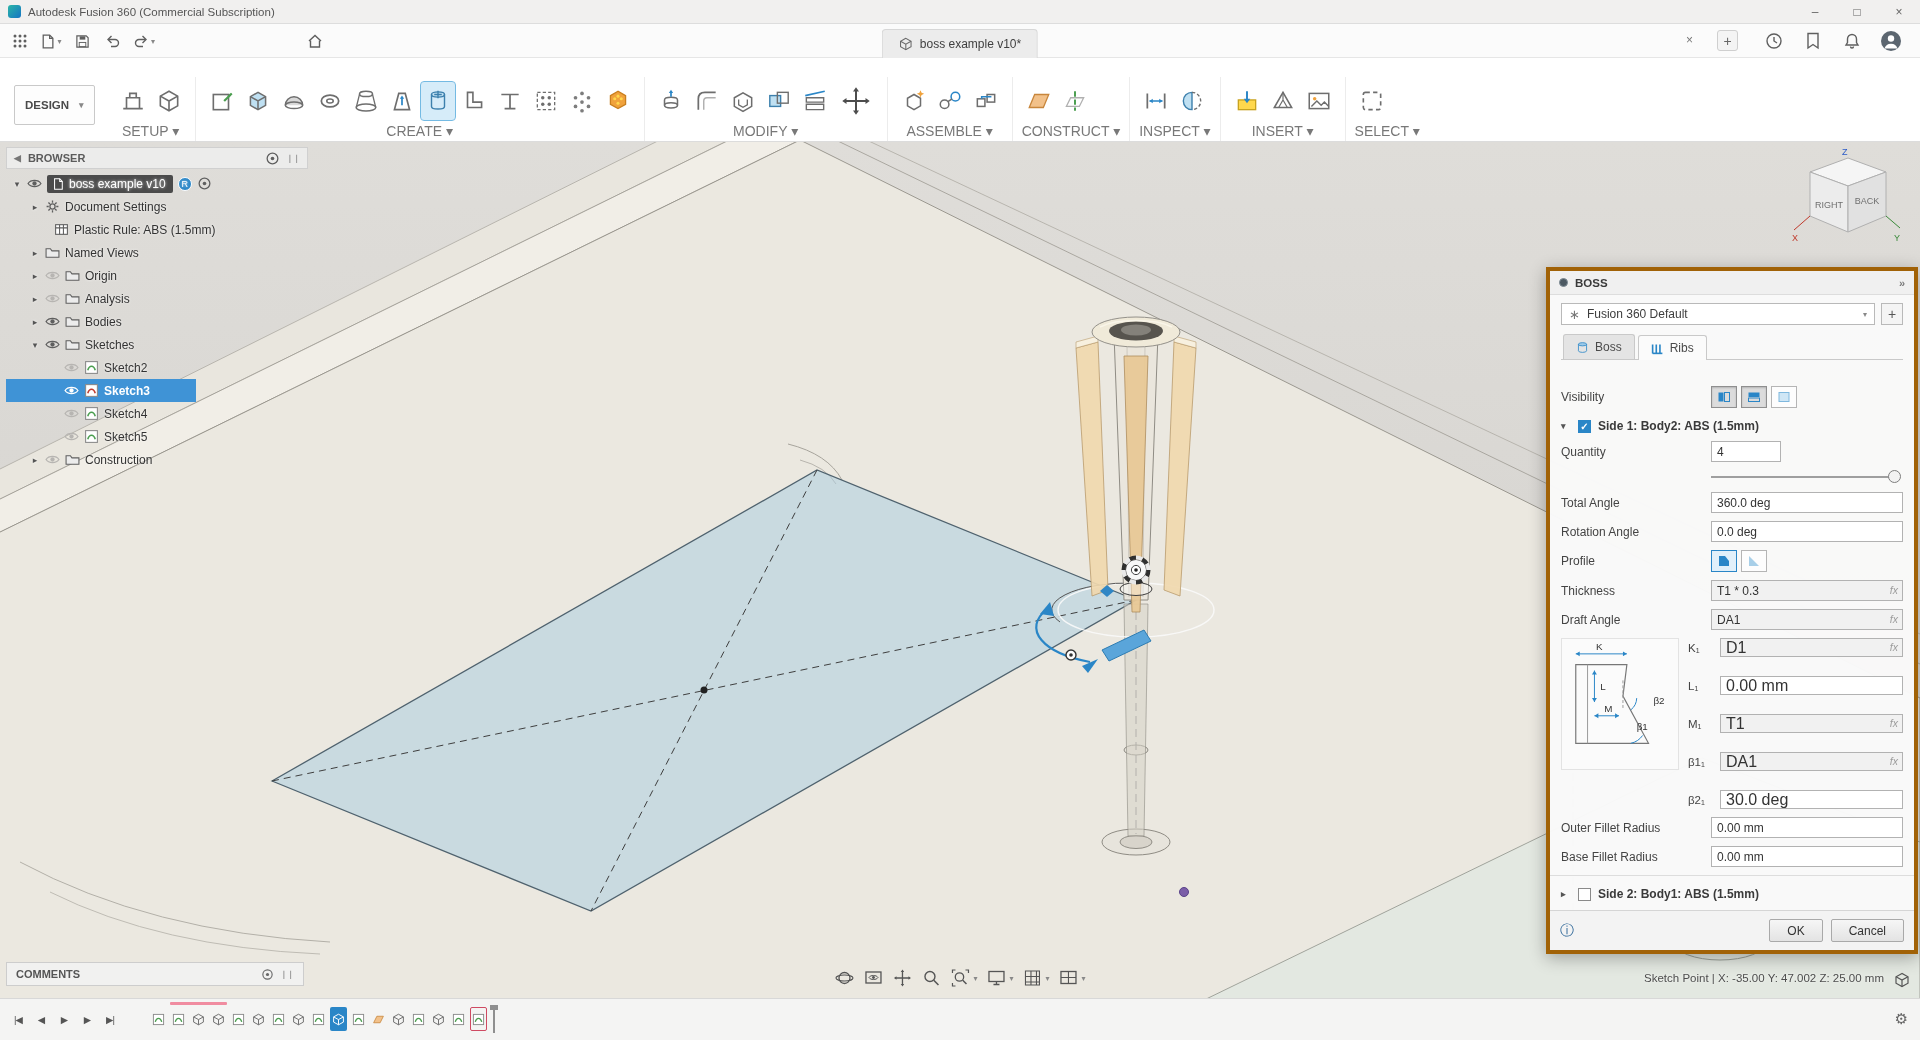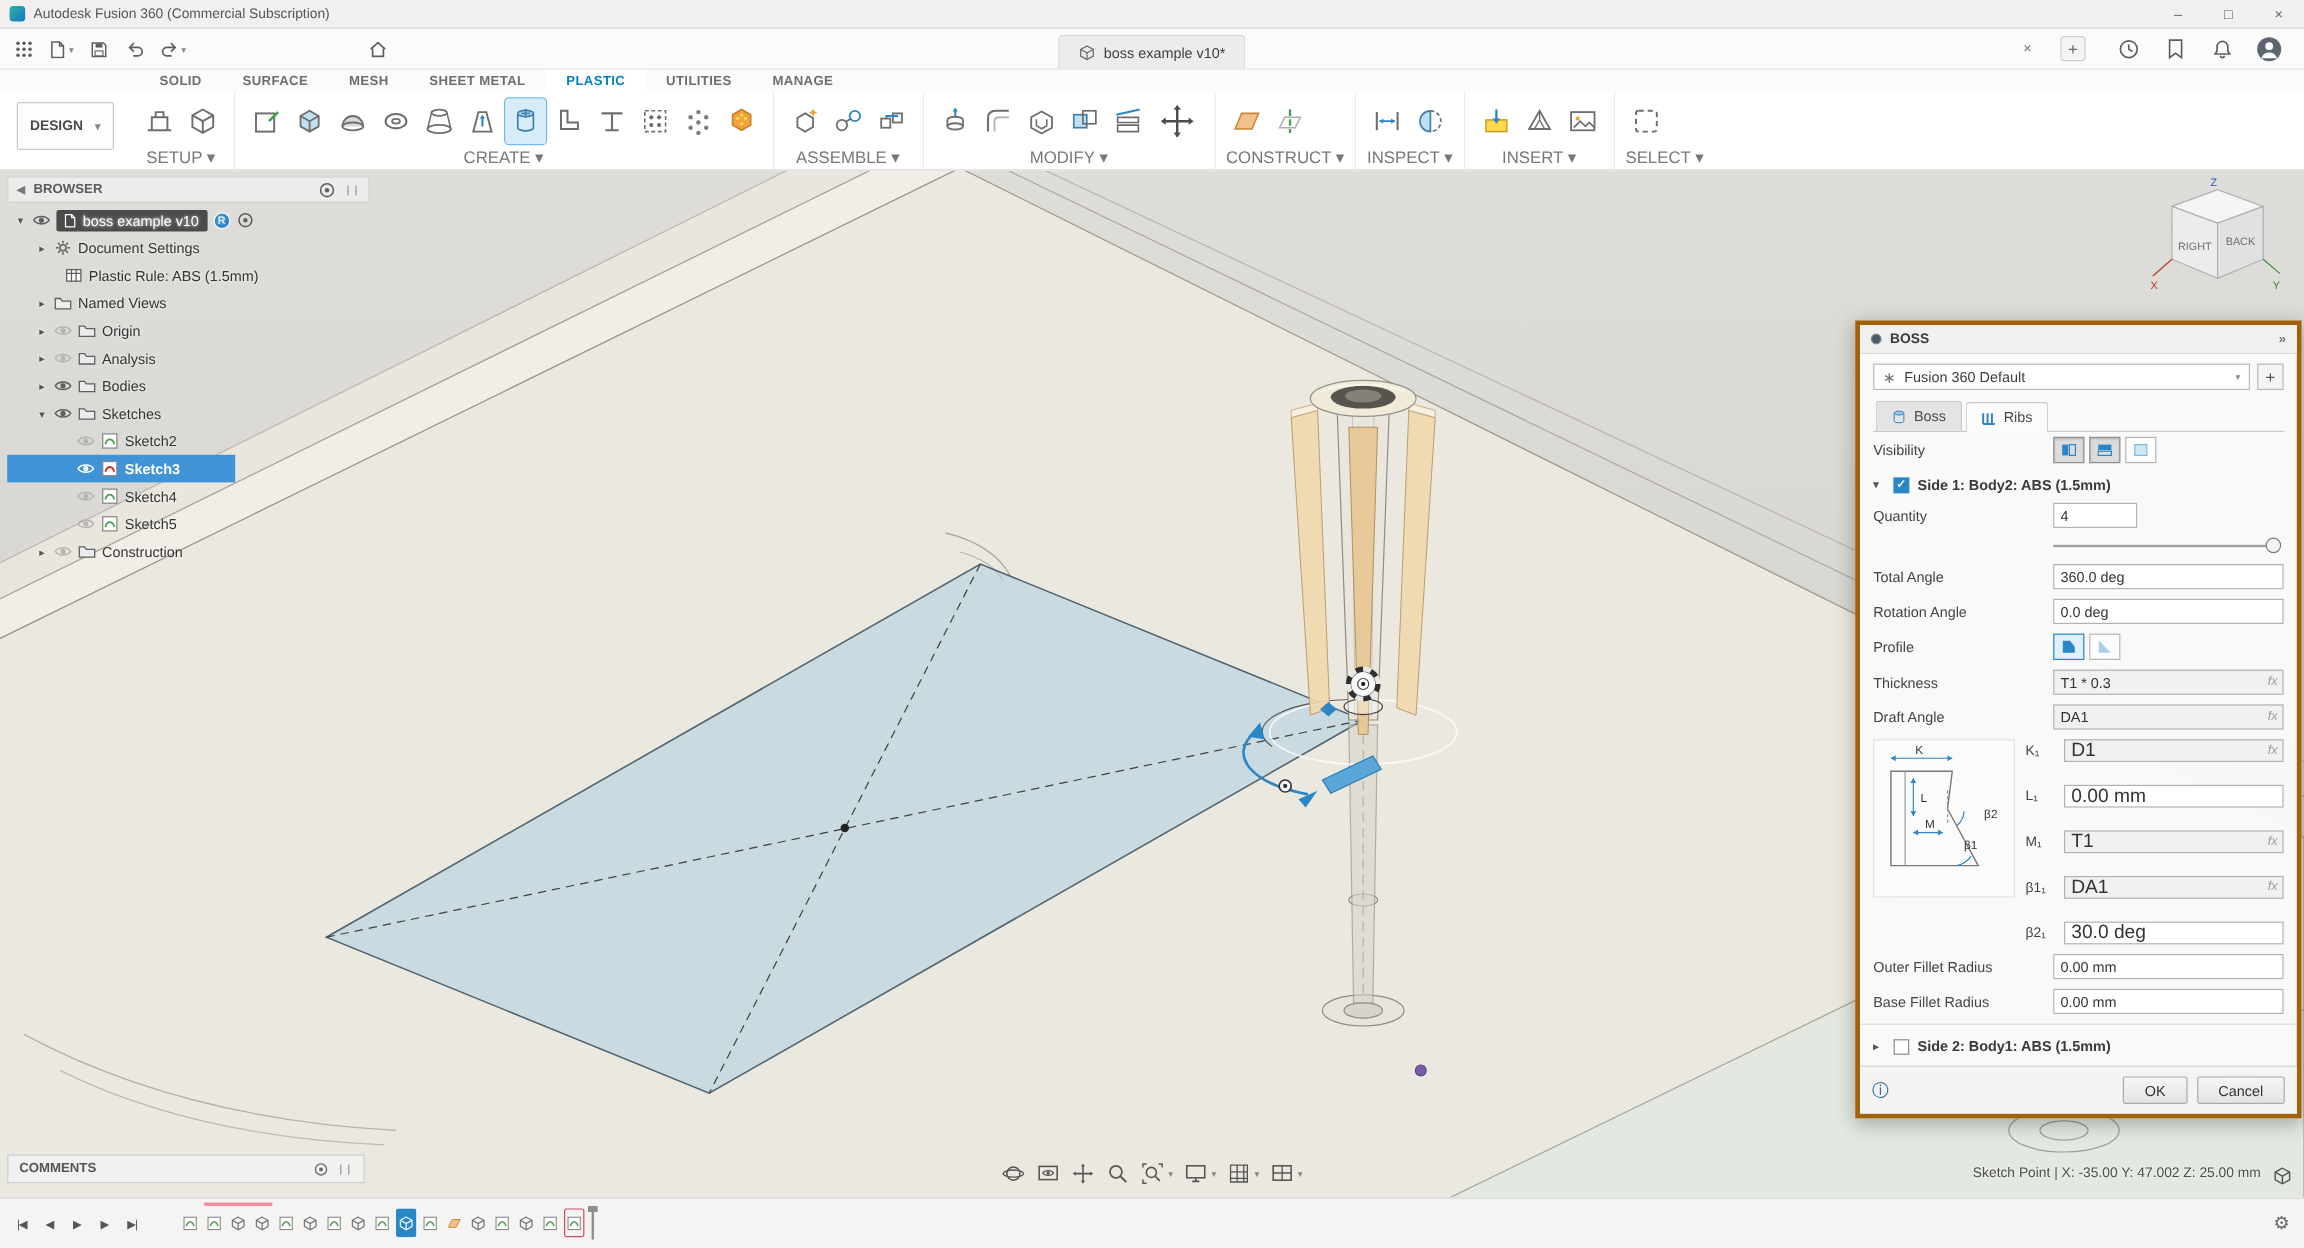--- a/index.html
+++ b/index.html
@@ -261,29 +261,20 @@
       <span class="acct-btn">
         <svg width="22" height="22" viewBox="0 0 22 22">
             <circle cx="11" cy="11" r="10" fill="#5c6670"></circle>
             <circle cx="11" cy="8.5" r="3.2" fill="#fff"></circle>
             <path d="M4.5 18.5a6.8 6.8 0 0 1 13 0" fill="#fff"></path>
           </svg>
       </span>
     </div>
   </div>
 
-  <div class="wtabs">
-    <span class="wtab">SOLID</span>
-    <span class="wtab">SURFACE</span>
-    <span class="wtab">MESH</span>
-    <span class="wtab">SHEET METAL</span>
-    <span class="wtab active">PLASTIC</span>
-    <span class="wtab">UTILITIES</span>
-    <span class="wtab">MANAGE</span>
-  </div>
 
   <div class="ribbon">
     <div class="ws">
       <span>DESIGN</span>
       <span class="qa-caret">▾</span>
     </div>
 
     <div class="rgroup">
       <div class="ricons">
         <span class="ricon">
@@ -393,46 +384,20 @@
             </svg>
         </span>
       </div>
       <div class="rlabel"><span>CREATE</span> <span>▾</span></div>
     </div>
 
     <div class="rgroup">
       <div class="ricons">
         <span class="ricon">
           <svg width="26" height="26" viewBox="0 0 24 24">
-              <path d="M12 6 6 9.5v7l6 3.5 6-3.5v-7z" fill="none" stroke="#6e6e6e" stroke-width="1.4"></path>
-              <path d="M18 2l1 2.4 2.4 1-2.4 1L18 8.8 17 6.4 14.6 5.4 17 4.4z" fill="#f0a23c"></path>
-            </svg>
-        </span>
-        <span class="ricon">
-          <svg width="26" height="26" viewBox="0 0 24 24">
-              <circle cx="7" cy="15" r="4" fill="none" stroke="#6e6e6e" stroke-width="1.4"></circle>
-              <circle cx="17" cy="8" r="4" fill="none" stroke="#2a86c7" stroke-width="1.4"></circle>
-              <path d="M10 12.5 14 10" stroke="#6e6e6e" stroke-width="1.4"></path>
-            </svg>
-        </span>
-        <span class="ricon">
-          <svg width="26" height="26" viewBox="0 0 24 24">
-              <rect x="4" y="10" width="7" height="7" fill="none" stroke="#6e6e6e" stroke-width="1.4"></rect>
-              <rect x="13" y="6" width="7" height="7" fill="none" stroke="#6e6e6e" stroke-width="1.4"></rect>
-              <path d="M8 10V8h9" fill="none" stroke="#2a86c7" stroke-width="1.4"></path>
-            </svg>
-        </span>
-      </div>
-      <div class="rlabel"><span>ASSEMBLE</span> <span>▾</span></div>
-    </div>
-
-    <div class="rgroup">
-      <div class="ricons">
-        <span class="ricon">
-          <svg width="26" height="26" viewBox="0 0 24 24">
               <ellipse cx="12" cy="16" rx="6" ry="2.4" fill="none" stroke="#6e6e6e" stroke-width="1.4"></ellipse>
               <path d="M6 16v-5a6 2.4 0 0 1 12 0v5" fill="none" stroke="#6e6e6e" stroke-width="1.4"></path>
               <path d="M12 8V3" stroke="#2a86c7" stroke-width="1.6"></path>
               <path d="M12 1.5 10 4.5h4z" fill="#2a86c7"></path>
             </svg>
         </span>
         <span class="ricon">
           <svg width="26" height="26" viewBox="0 0 24 24">
               <path d="M4 20V10Q4 4 10 4h10" fill="none" stroke="#6e6e6e" stroke-width="1.6"></path>
               <path d="M9 20V12q0-3 3-3h8" fill="none" stroke="#aeaeae" stroke-width="1.3"></path>
@@ -457,20 +422,46 @@
             </svg>
         </span>
         <span class="ricon wide">
           <svg width="30" height="30" viewBox="0 0 24 24">
               <path d="M12 3v18M3 12h18" stroke="#4d4d4d" stroke-width="1.6"></path>
               <path d="M12 1l-2.4 3.4h4.8zM12 23l-2.4-3.4h4.8zM1 12l3.4-2.4v4.8zM23 12l-3.4-2.4v4.8z" fill="#4d4d4d"></path>
             </svg>
         </span>
       </div>
       <div class="rlabel"><span>MODIFY</span> <span>▾</span></div>
+    </div>
+
+    <div class="rgroup">
+      <div class="ricons">
+        <span class="ricon">
+          <svg width="26" height="26" viewBox="0 0 24 24">
+              <path d="M12 6 6 9.5v7l6 3.5 6-3.5v-7z" fill="none" stroke="#6e6e6e" stroke-width="1.4"></path>
+              <path d="M18 2l1 2.4 2.4 1-2.4 1L18 8.8 17 6.4 14.6 5.4 17 4.4z" fill="#f0a23c"></path>
+            </svg>
+        </span>
+        <span class="ricon">
+          <svg width="26" height="26" viewBox="0 0 24 24">
+              <circle cx="7" cy="15" r="4" fill="none" stroke="#6e6e6e" stroke-width="1.4"></circle>
+              <circle cx="17" cy="8" r="4" fill="none" stroke="#2a86c7" stroke-width="1.4"></circle>
+              <path d="M10 12.5 14 10" stroke="#6e6e6e" stroke-width="1.4"></path>
+            </svg>
+        </span>
+        <span class="ricon">
+          <svg width="26" height="26" viewBox="0 0 24 24">
+              <rect x="4" y="10" width="7" height="7" fill="none" stroke="#6e6e6e" stroke-width="1.4"></rect>
+              <rect x="13" y="6" width="7" height="7" fill="none" stroke="#6e6e6e" stroke-width="1.4"></rect>
+              <path d="M8 10V8h9" fill="none" stroke="#2a86c7" stroke-width="1.4"></path>
+            </svg>
+        </span>
+      </div>
+      <div class="rlabel"><span>ASSEMBLE</span> <span>▾</span></div>
     </div>
 
     <div class="rgroup">
       <div class="ricons">
         <span class="ricon">
           <svg width="26" height="26" viewBox="0 0 24 24">
               <polygon points="3,18 8,6 21,6 16,18" fill="#f2c18a" stroke="#c8863c" stroke-width="1.2"></polygon>
             </svg>
         </span>
         <span class="ricon">
@@ -817,21 +808,21 @@
           </span>
           <span class="d-tab active">
             <svg width="13" height="13" viewBox="0 0 16 16">
                 <path d="M2 14V3M6.5 14V3M11 14V3" stroke="#2a86c7" stroke-width="2"></path>
                 <path d="M2 14h12" stroke="#2a86c7" stroke-width="2"></path>
               </svg>
             <span>Ribs</span>
           </span>
         </div>
 
-        <div class="d-row" style="margin-top:4px">
+        <div class="d-row" style="margin-top:26px">
           <span class="d-label">Visibility</span>
           <div class="d-ctrl">
             <span class="vbtn pressed">
               <svg width="14" height="14" viewBox="0 0 14 14">
                   <rect x="1.5" y="2.5" width="5" height="9" fill="#2a86c7"></rect>
                   <rect x="7.5" y="2.5" width="5" height="9" fill="none" stroke="#2a86c7"></rect>
                 </svg>
             </span>
             <span class="vbtn pressed">
               <svg width="14" height="14" viewBox="0 0 14 14">

